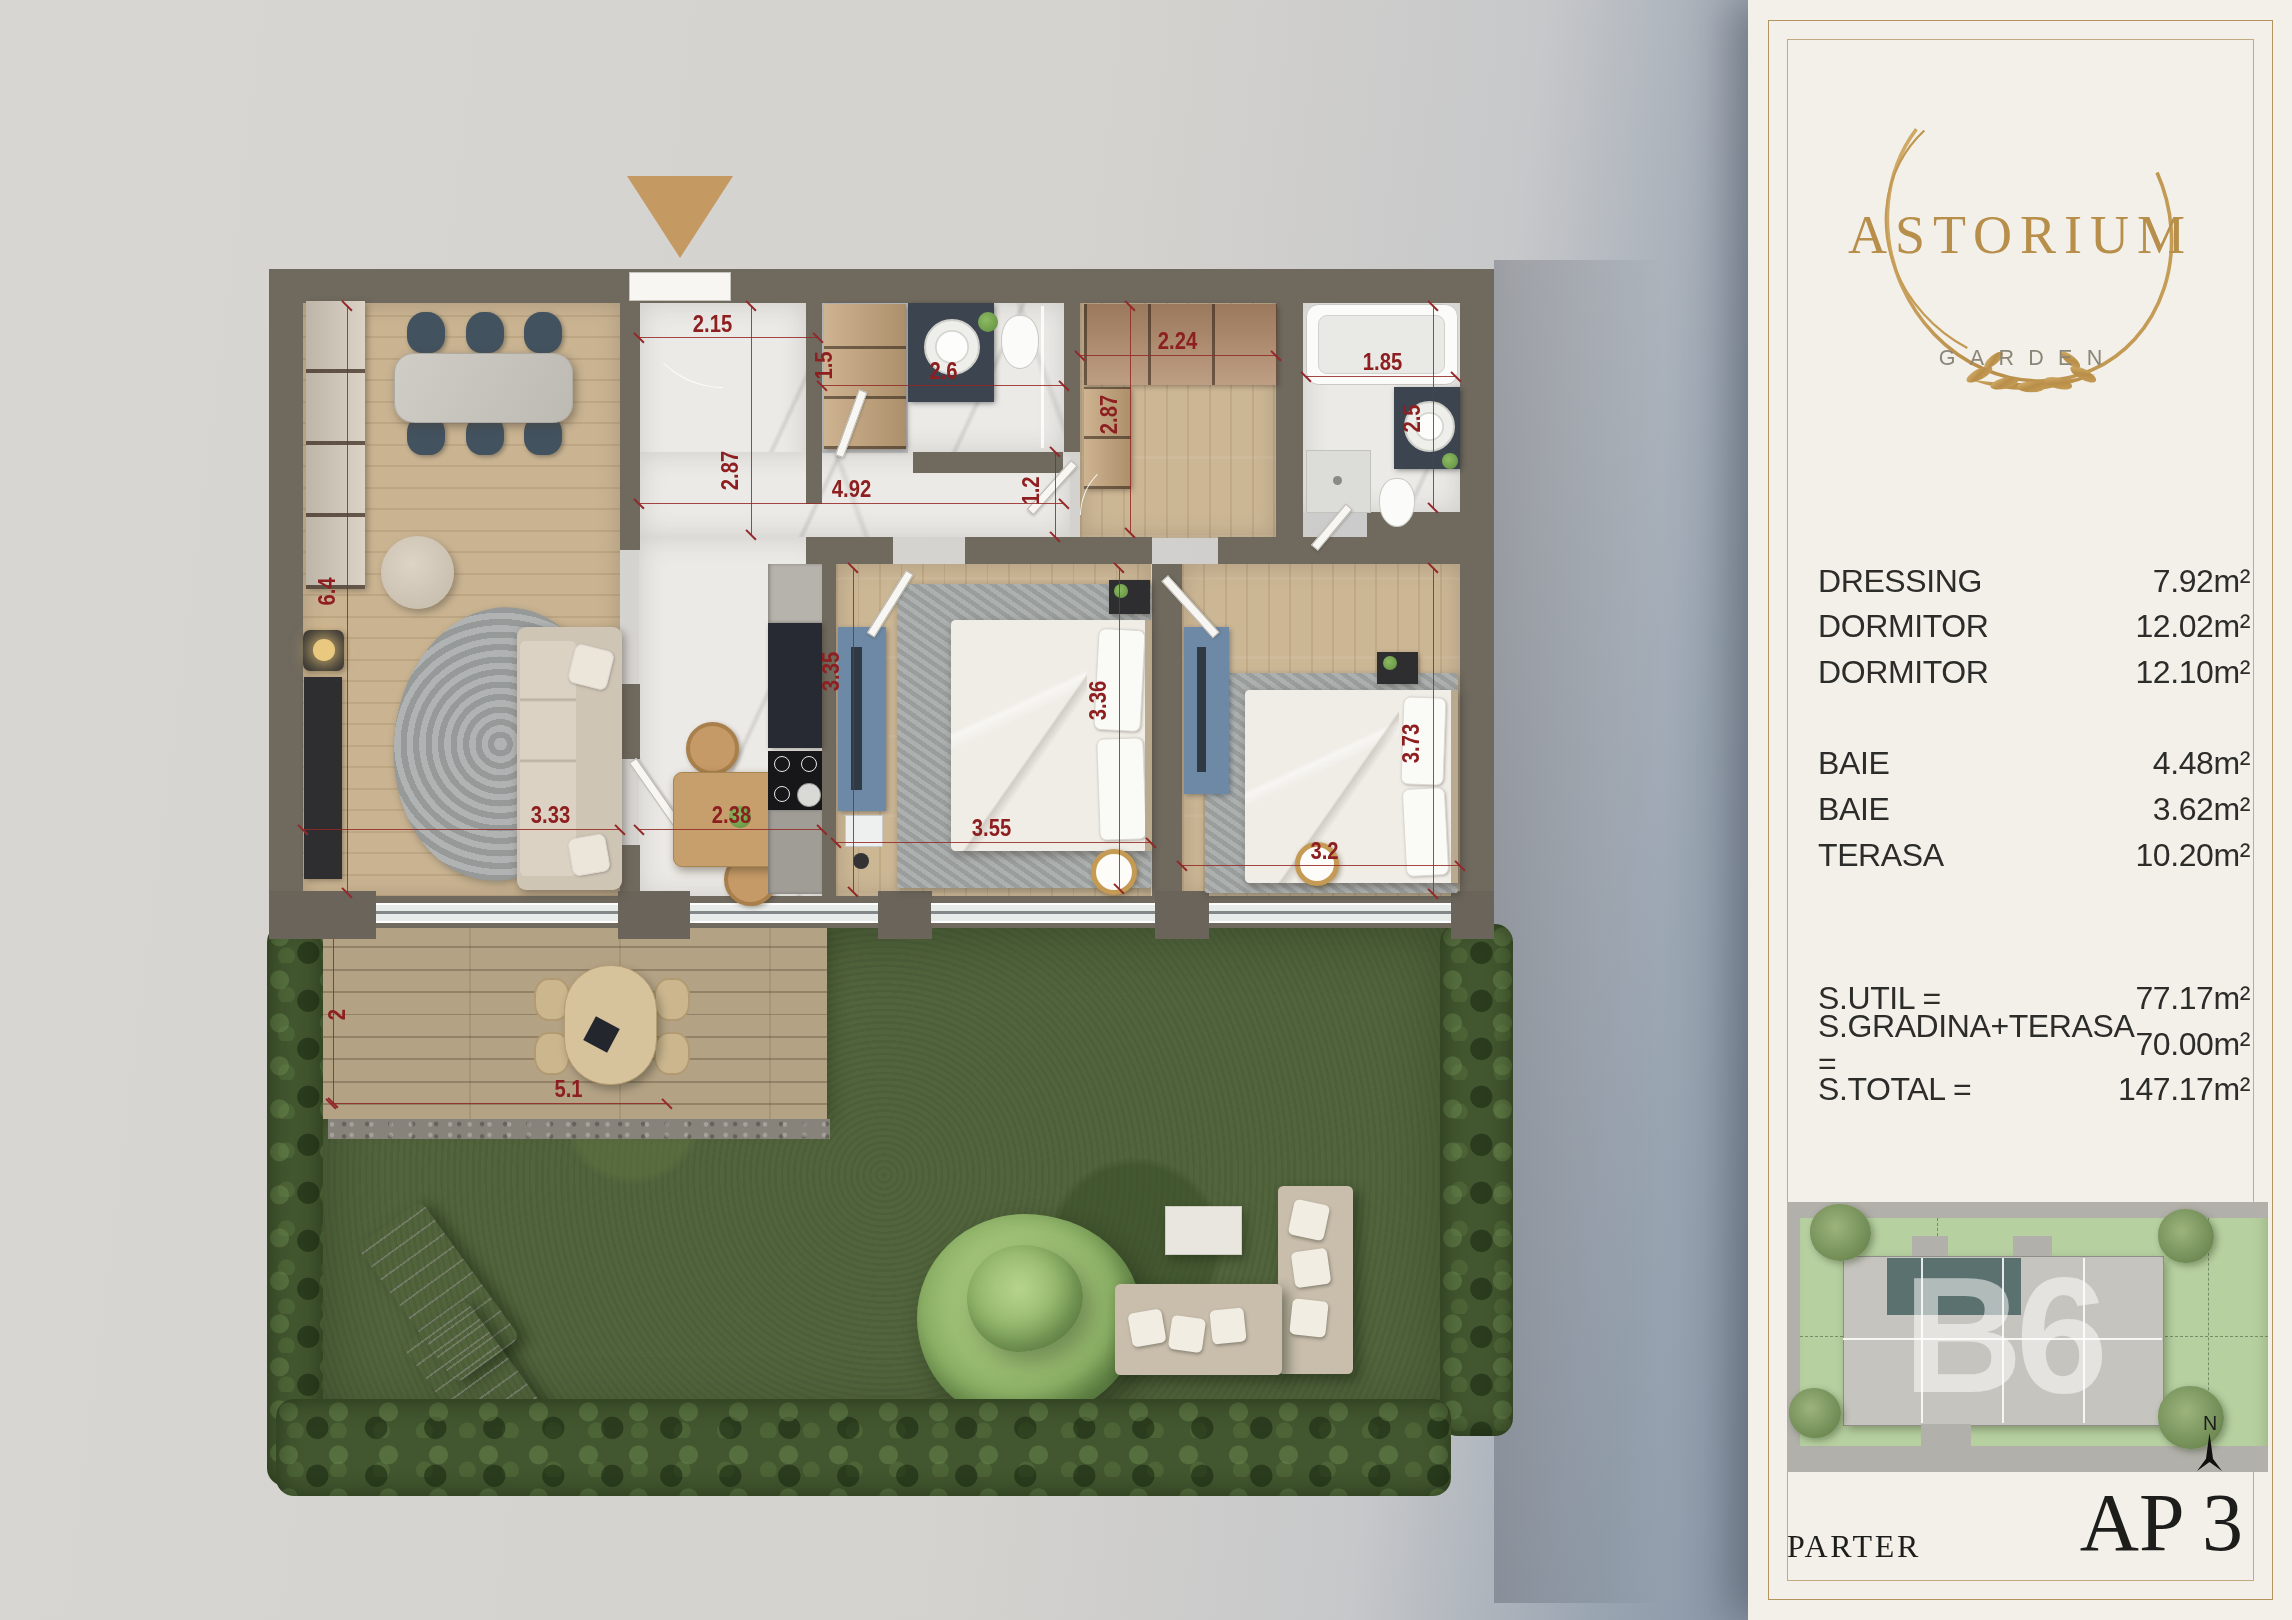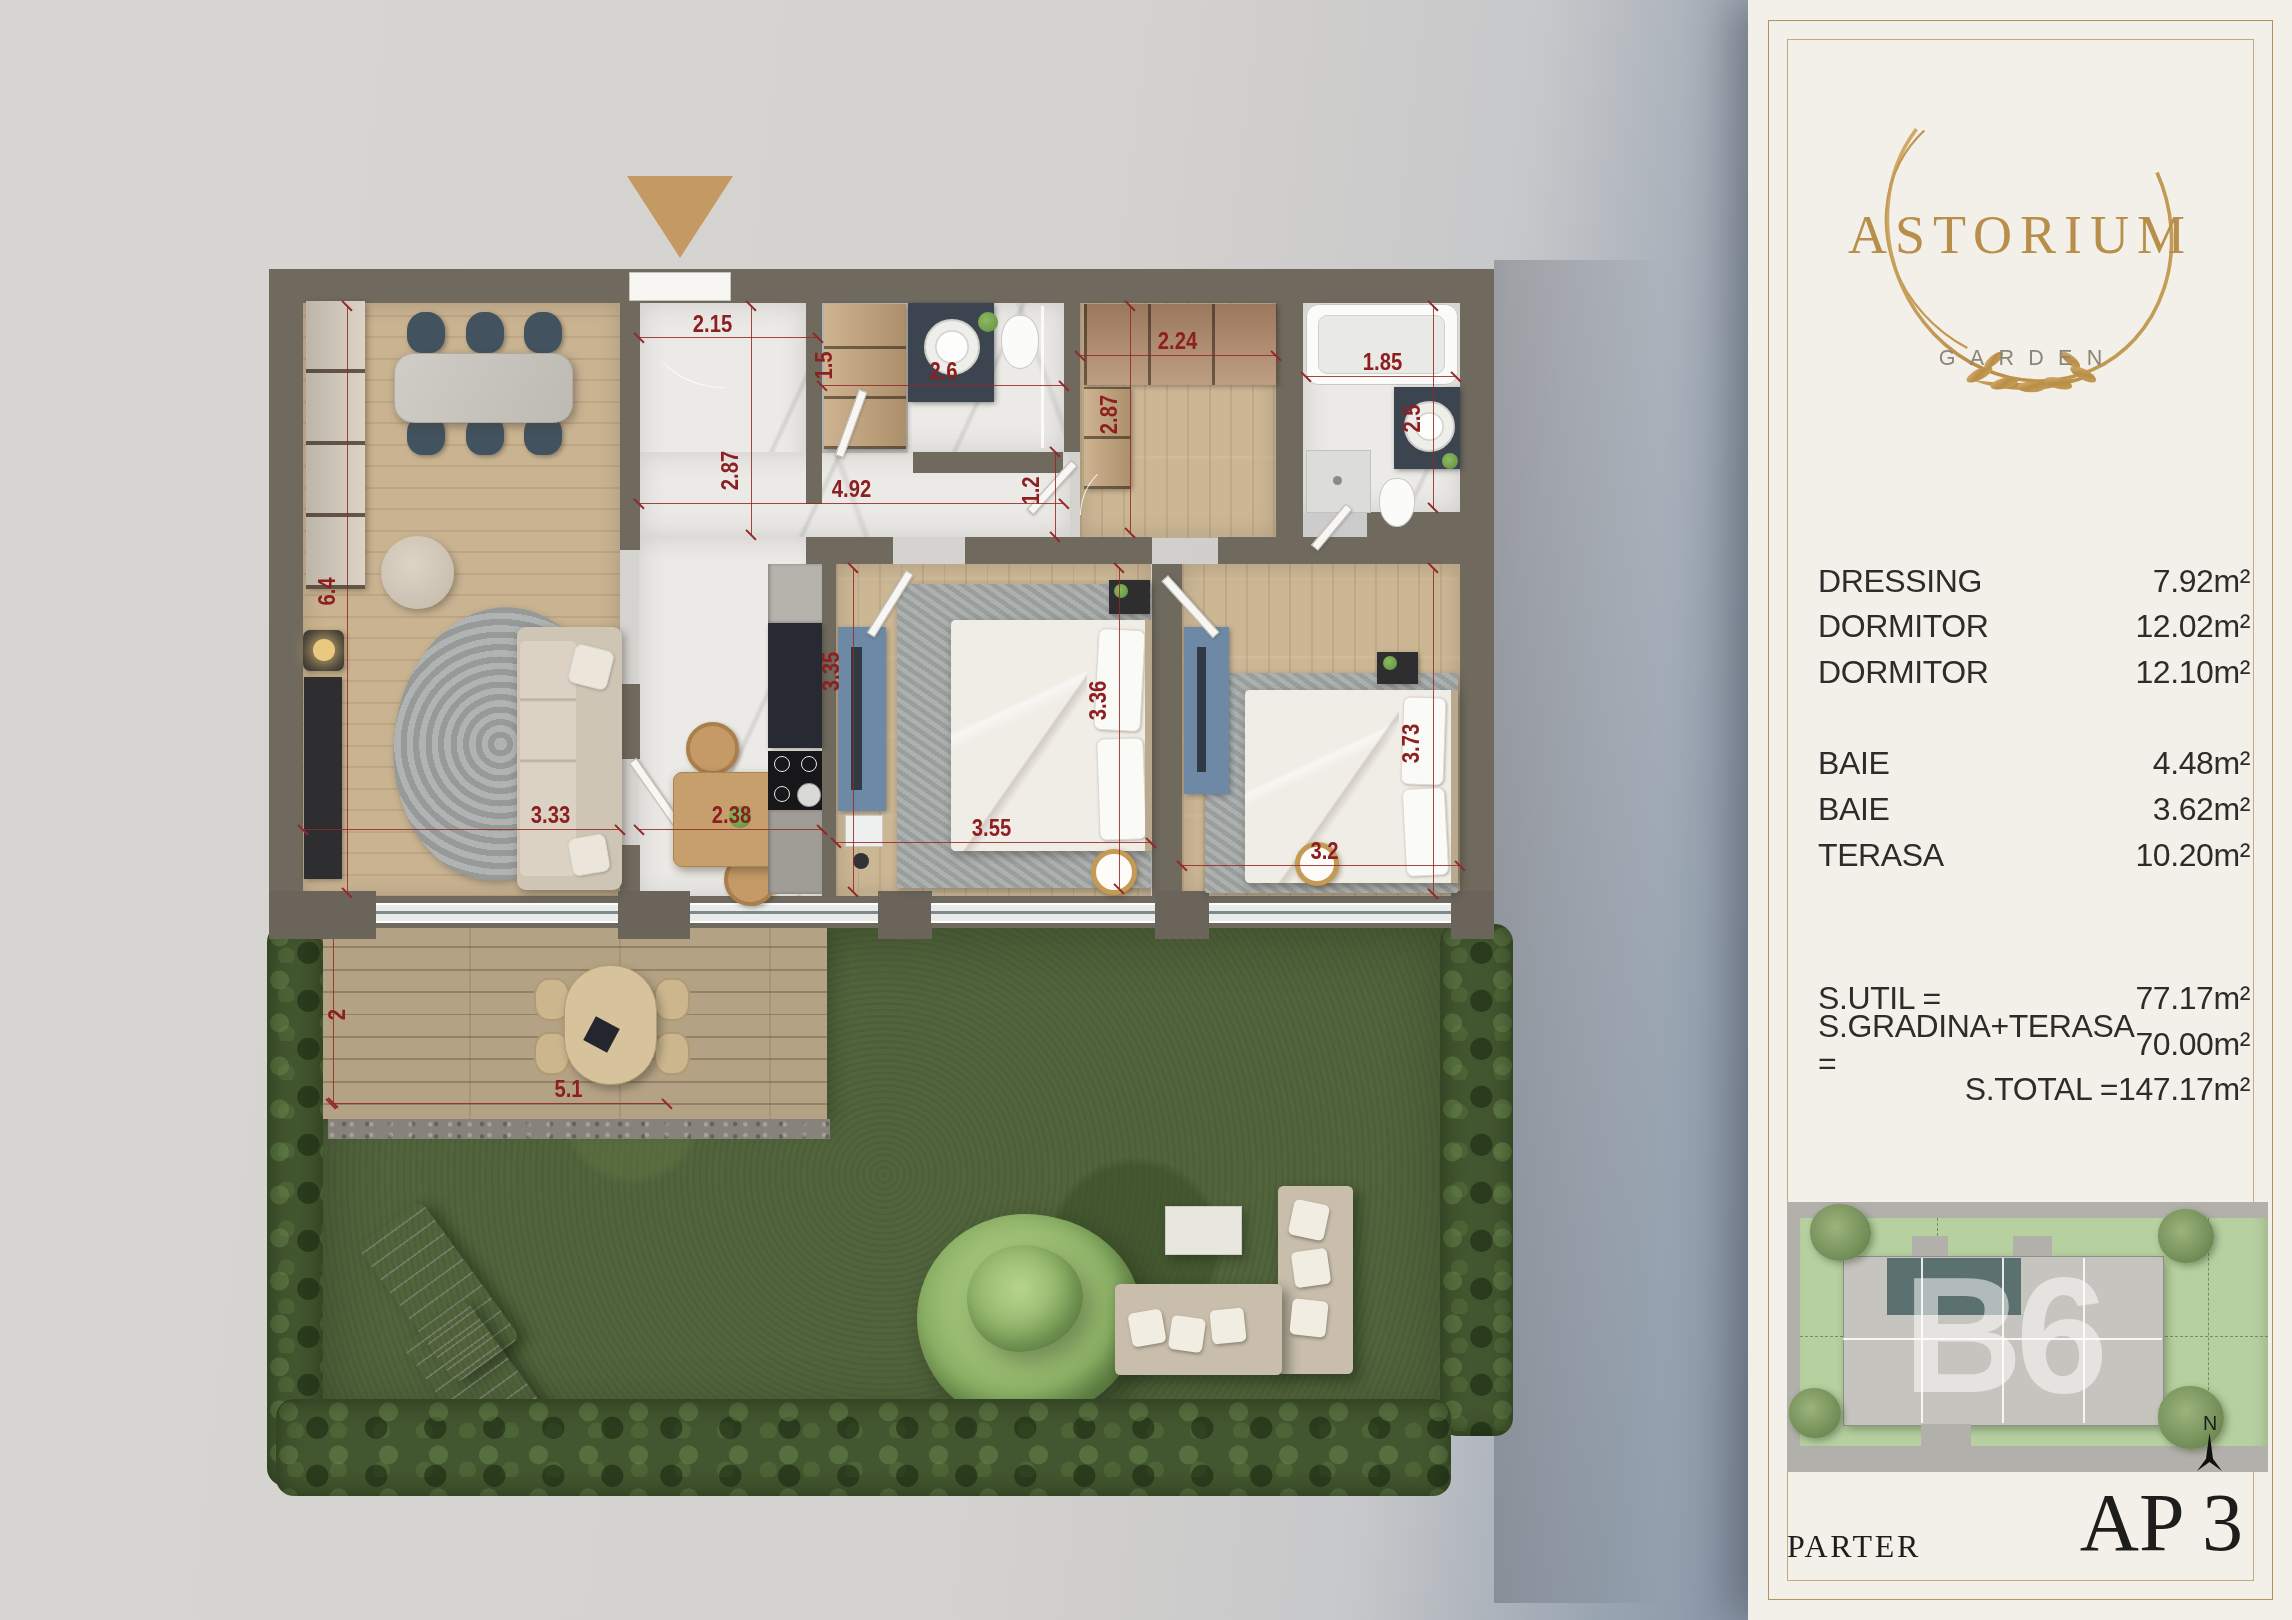--- a/index.html
+++ b/index.html
@@ -369,21 +369,21 @@
       </div>
 
     <div class="roomrow" style="top:978px;">
         <span>S.UTIL =</span>
         <span>77.17m²</span>
       </div>
     <div class="roomrow" style="top:1024px;">
         <span>S.GRADINA+TERASA =</span>
         <span>70.00m²</span>
       </div>
-    <div class="roomrow" style="top:1069px;justify-content:flex-end;">
+    <div class="roomrow" style="top:1069px;">
         <span>S.TOTAL =</span>
         <span>147.17m²</span>
       </div>
 
     <div id="siteplan">
       <div class="sproad" style="left:0;top:0;width:481px;height:16px;"></div>
       <div class="sproad" style="left:0;top:244px;width:481px;height:27px;"></div>
       <div class="sproad" style="left:0;top:0;width:12.5px;height:270px;"></div>
       <div class="spdash" style="left:12.5px;top:134px;width:468px;border-top:1.8px dashed rgba(70,85,55,.55);"></div>
       <div class="spdash" style="left:150px;top:16px;height:118px;border-left:1.8px dashed rgba(70,85,55,.55);"></div>

